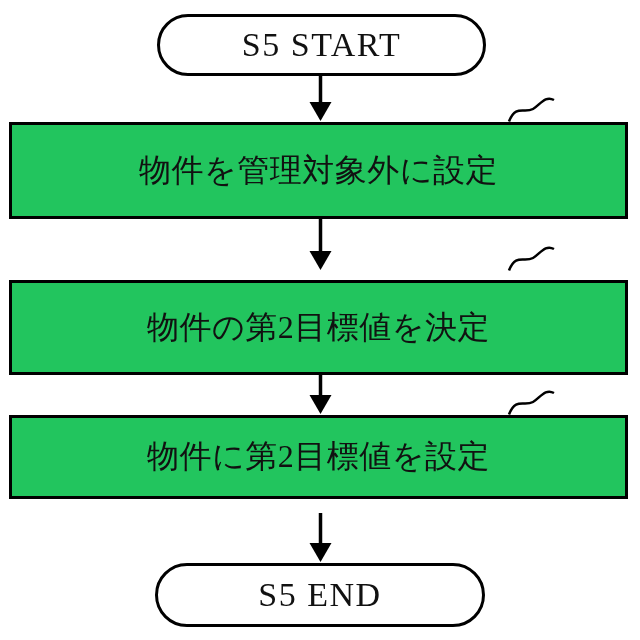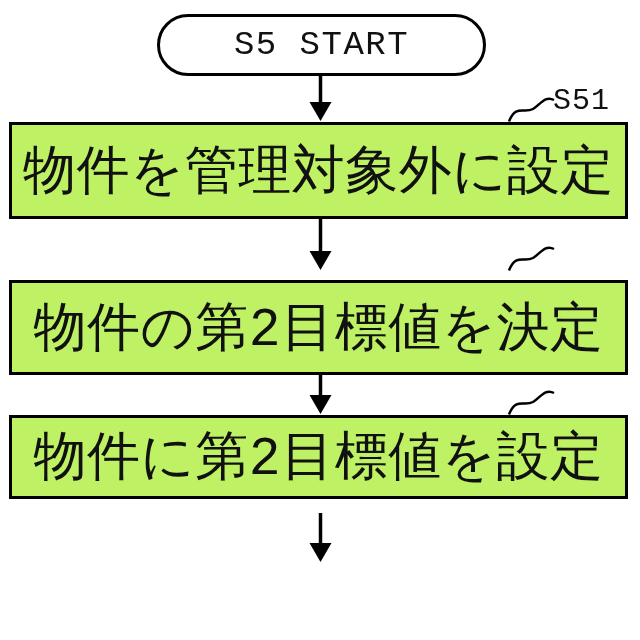--- a/index.html
+++ b/index.html
@@ -5,21 +5,21 @@
   html, body {
     margin: 0;
     padding: 0;
     background: #ffffff;
   }
   .canvas {
     position: relative;
     width: 640px;
     height: 640px;
     background: var(--bg, #ffffff);
-    font-family: Liberation Mono, monospace;
+    font-family: Liberation Serif, serif;
     color: var(--ink, #111111);
     overflow: hidden;
   }
   .svg-layer {
     position: absolute;
     left: 0;
     top: 0;
     width: 640px;
     height: 640px;
   }
@@ -38,25 +38,25 @@
   }
   .terminal.start { left: 157px; top: 14px;  width: 329px; height: 62px; }
   .terminal.end   { left: 155px; top: 563px; width: 330px; height: 64px; }
 
   .process {
     position: absolute;
     left: 9px;
     width: 619px;
     box-sizing: border-box;
     border: 3px solid var(--line, #000);
-    background: #bef264;
+    background: #22c55e;
     display: flex;
     align-items: center;
     justify-content: center;
-    font-size: 53px;
+    font-size: 32px;
     letter-spacing: 0.5px;
     color: #111111;
     white-space: nowrap;
   }
   .process.p1 { top: 122px; height: 97px; }
   .process.p2 { top: 280px; height: 95px; }
   .process.p3 { top: 415px; height: 84px; }
 
   .step-id {
     position: absolute;
@@ -102,20 +102,20 @@
     </g>
 
     <path class="leader" d="M 509 121.5 C 516 104, 524 114, 533 109 C 540 105, 545 95, 554 100"></path>
     <path class="leader" d="M 509 270.5 C 516 253, 524 263, 533 258 C 540 254, 545 244, 554 249"></path>
     <path class="leader" d="M 509 414.5 C 516 397, 524 407, 533 402 C 540 398, 545 388, 554 393"></path>
   </svg>
 
   <div class="terminal start">S5 START</div>
 
   <div class="process p1">物件を管理対象外に設定</div>
-  <div class="step-id s51">S51</div>
 
   <div class="process p2">物件の第2目標値を決定</div>
 
   <div class="process p3">物件に第2目標値を設定</div>
 
+  <div class="terminal end">S5 END</div>
 
 </div>
 
 </body></html>

